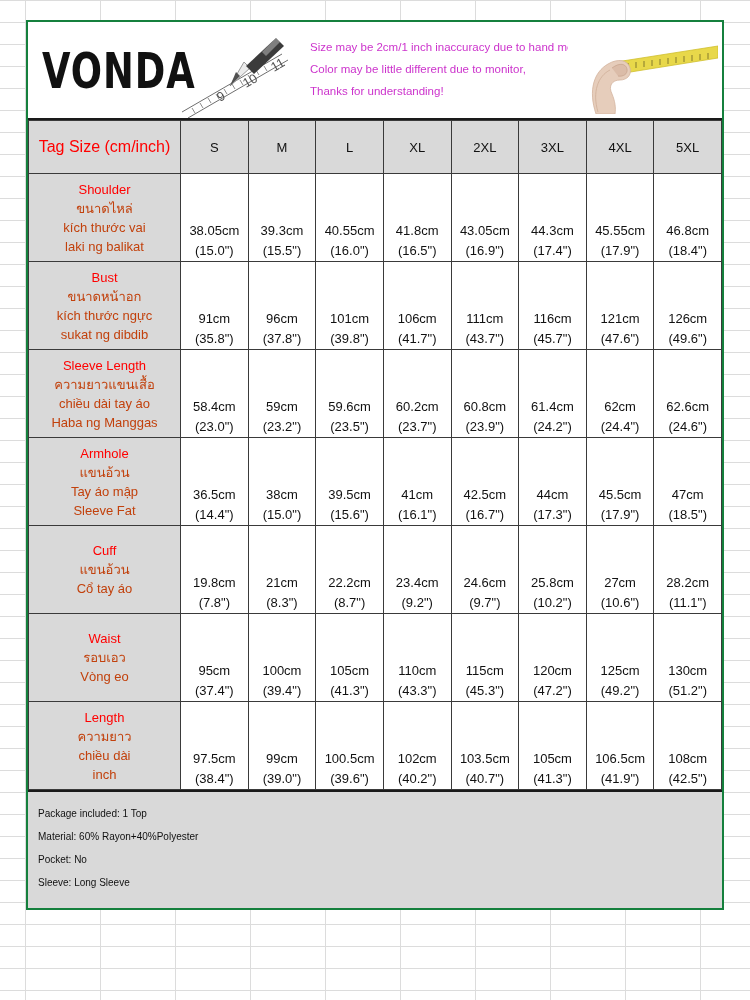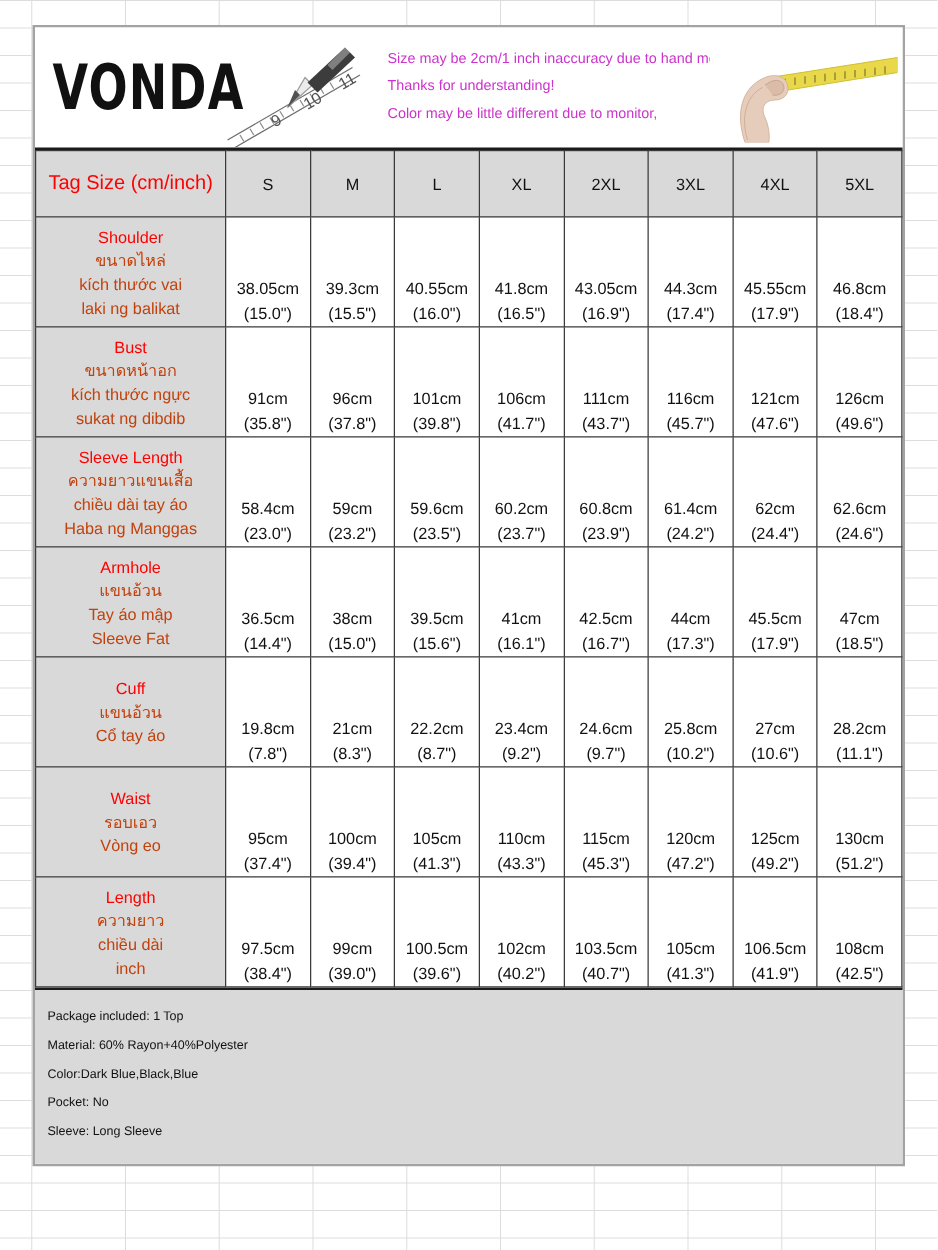--- a/index.html
+++ b/index.html
@@ -26,21 +26,21 @@
     background-position: 25px 0;
     z-index: 0;
   }
 
   .chart-wrap {
     position: absolute;
     left: 26px;
     top: 20px;
     width: 698px;
     z-index: 2;
-    border: 2px solid #a3a3a3;
+    border: 2px solid #15803d;
     box-sizing: border-box;
     background: #fff;
   }
 
   
   .banner {
     position: relative;
     height: 96px;
     background: #ffffff;
     overflow: hidden;
@@ -182,22 +182,22 @@
       <text x="68" y="64" font-size="13" fill="#333" font-family="'Liberation Sans',sans-serif" transform="rotate(-30 68 64)">10</text>
       <text x="96" y="48" font-size="13" fill="#333" font-family="'Liberation Sans',sans-serif" transform="rotate(-30 96 48)">11</text>
       <polygon points="52,62 72,44 66,38" fill="#e8e8e8" stroke="#888" stroke-width="1"></polygon>
       <polygon points="52,62 62,52 58,48" fill="#333"></polygon>
       <polygon points="68,42 98,14 106,22 76,50" fill="#1a1a1a"></polygon>
       <polygon points="84,28 98,14 102,18 88,32" fill="#fff" opacity="0.35"></polygon>
     </svg>
 
     <div class="notice">
       <div>Size may be 2cm/1 inch inaccuracy due to hand measure,</div>
+      <div>Color may be little different due to monitor,</div>
       <div>Thanks for understanding!</div>
-      <div>Color may be little different due to monitor,</div>
     </div>
 
     <svg class="hand-art" viewBox="0 0 150 86">
       <rect x="0" y="0" width="150" height="86" fill="#ffffff"></rect>
       <g>
         <polygon points="48,34 150,18 150,30 50,46" fill="#e8d84a" stroke="#cfbf2e" stroke-width="0.8"></polygon>
         <g stroke="#5a5320" stroke-width="0.7">
           <line x1="60" y1="35" x2="60" y2="41"></line>
           <line x1="68" y1="34" x2="68" y2="40"></line>
           <line x1="76" y1="33" x2="76" y2="39"></line>
@@ -520,18 +520,17 @@
             <span class="cm">108cm</span>
             <span class="inch">(42.5")</span>
           </td>
         </tr>
       </tbody>
   </table>
 
   <div class="info-box">
     <div>Package included: 1 Top</div>
     <div>Material: 60% Rayon+40%Polyester</div>
-    <div>Color:Dark Blue,Black,Blue</div>
     <div>Pocket: No</div>
     <div>Sleeve: Long Sleeve</div>
   </div>
 
 </div>
 
 </body></html>

